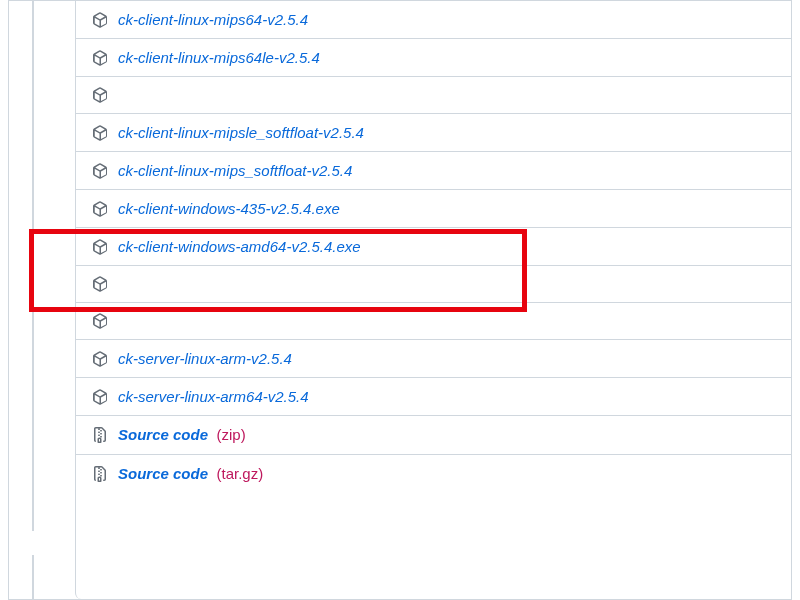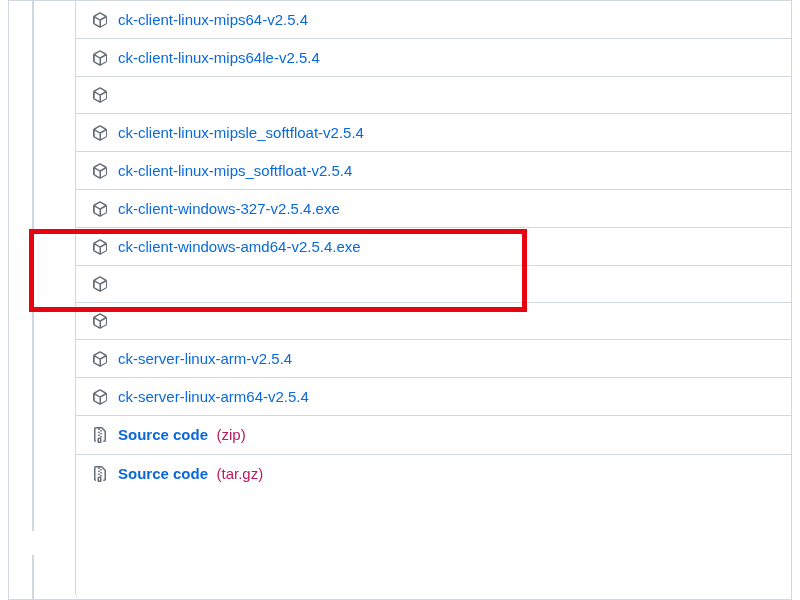--- a/index.html
+++ b/index.html
@@ -60,38 +60,40 @@
       gap: 10px;
     }
     .asset-row:first-child {
       border-top: none;
     }
     .asset-link {
       color: #0969da;
       font-size: 15px;
       text-decoration: none;
       cursor: pointer;
+      font-style: italic;
     }
     .package-icon {
       width: 16px;
       height: 16px;
       flex-shrink: 0;
       color: #656d76;
     }
     .zip-icon {
       width: 16px;
       height: 16px;
       flex-shrink: 0;
       color: #656d76;
     }
     .source-code-text {
       color: #0969da;
       font-size: 15px;
       font-weight: 600;
       cursor: pointer;
+      font-style: italic;
     }
     .source-code-ext {
       color: #be185d;
       font-size: 15px;
       margin-left: 4px;
     }
     .highlight-box {
       position: absolute;
       border: 5px solid #e7040f;
       left: 20px;
@@ -136,21 +138,21 @@
     <div class="asset-row">
       <svg class="package-icon" viewBox="0 0 16 16" fill="currentColor">
           <path d="M8.878.392a1.75 1.75 0 0 0-1.756 0l-5.25 3.045A1.75 1.75 0 0 0 1 4.951v6.098c0 .624.332 1.2.872 1.514l5.25 3.045a1.75 1.75 0 0 0 1.756 0l5.25-3.045c.54-.313.872-.89.872-1.514V4.951c0-.624-.332-1.2-.872-1.514L8.878.392ZM7.875 1.69a.25.25 0 0 1 .25 0l4.63 2.685L8 7.133 3.245 4.375l4.63-2.685ZM2.5 5.677l5 2.9v5.546l-4.628-2.683a.25.25 0 0 1-.122-.216V5.677Zm6.5 8.446v-5.546l5-2.9v5.546a.25.25 0 0 1-.122.216L9 14.123Z"></path>
         </svg>
       <a class="asset-link">ck-client-linux-mips_softfloat-v2.5.4</a>
     </div>
     <div class="asset-row">
       <svg class="package-icon" viewBox="0 0 16 16" fill="currentColor">
           <path d="M8.878.392a1.75 1.75 0 0 0-1.756 0l-5.25 3.045A1.75 1.75 0 0 0 1 4.951v6.098c0 .624.332 1.2.872 1.514l5.25 3.045a1.75 1.75 0 0 0 1.756 0l5.25-3.045c.54-.313.872-.89.872-1.514V4.951c0-.624-.332-1.2-.872-1.514L8.878.392ZM7.875 1.69a.25.25 0 0 1 .25 0l4.63 2.685L8 7.133 3.245 4.375l4.63-2.685ZM2.5 5.677l5 2.9v5.546l-4.628-2.683a.25.25 0 0 1-.122-.216V5.677Zm6.5 8.446v-5.546l5-2.9v5.546a.25.25 0 0 1-.122.216L9 14.123Z"></path>
         </svg>
-      <a class="asset-link">ck-client-windows-327-v2.5.4.exe</a>
+      <a class="asset-link">ck-client-windows-435-v2.5.4.exe</a>
     </div>
     <div class="asset-row">
       <svg class="package-icon" viewBox="0 0 16 16" fill="currentColor">
           <path d="M8.878.392a1.75 1.75 0 0 0-1.756 0l-5.25 3.045A1.75 1.75 0 0 0 1 4.951v6.098c0 .624.332 1.2.872 1.514l5.25 3.045a1.75 1.75 0 0 0 1.756 0l5.25-3.045c.54-.313.872-.89.872-1.514V4.951c0-.624-.332-1.2-.872-1.514L8.878.392ZM7.875 1.69a.25.25 0 0 1 .25 0l4.63 2.685L8 7.133 3.245 4.375l4.63-2.685ZM2.5 5.677l5 2.9v5.546l-4.628-2.683a.25.25 0 0 1-.122-.216V5.677Zm6.5 8.446v-5.546l5-2.9v5.546a.25.25 0 0 1-.122.216L9 14.123Z"></path>
         </svg>
       <a class="asset-link">ck-client-windows-amd64-v2.5.4.exe</a>
     </div>
     <div class="asset-row">
       <svg class="package-icon" viewBox="0 0 16 16" fill="currentColor">
           <path d="M8.878.392a1.75 1.75 0 0 0-1.756 0l-5.25 3.045A1.75 1.75 0 0 0 1 4.951v6.098c0 .624.332 1.2.872 1.514l5.25 3.045a1.75 1.75 0 0 0 1.756 0l5.25-3.045c.54-.313.872-.89.872-1.514V4.951c0-.624-.332-1.2-.872-1.514L8.878.392ZM7.875 1.69a.25.25 0 0 1 .25 0l4.63 2.685L8 7.133 3.245 4.375l4.63-2.685ZM2.5 5.677l5 2.9v5.546l-4.628-2.683a.25.25 0 0 1-.122-.216V5.677Zm6.5 8.446v-5.546l5-2.9v5.546a.25.25 0 0 1-.122.216L9 14.123Z"></path>

